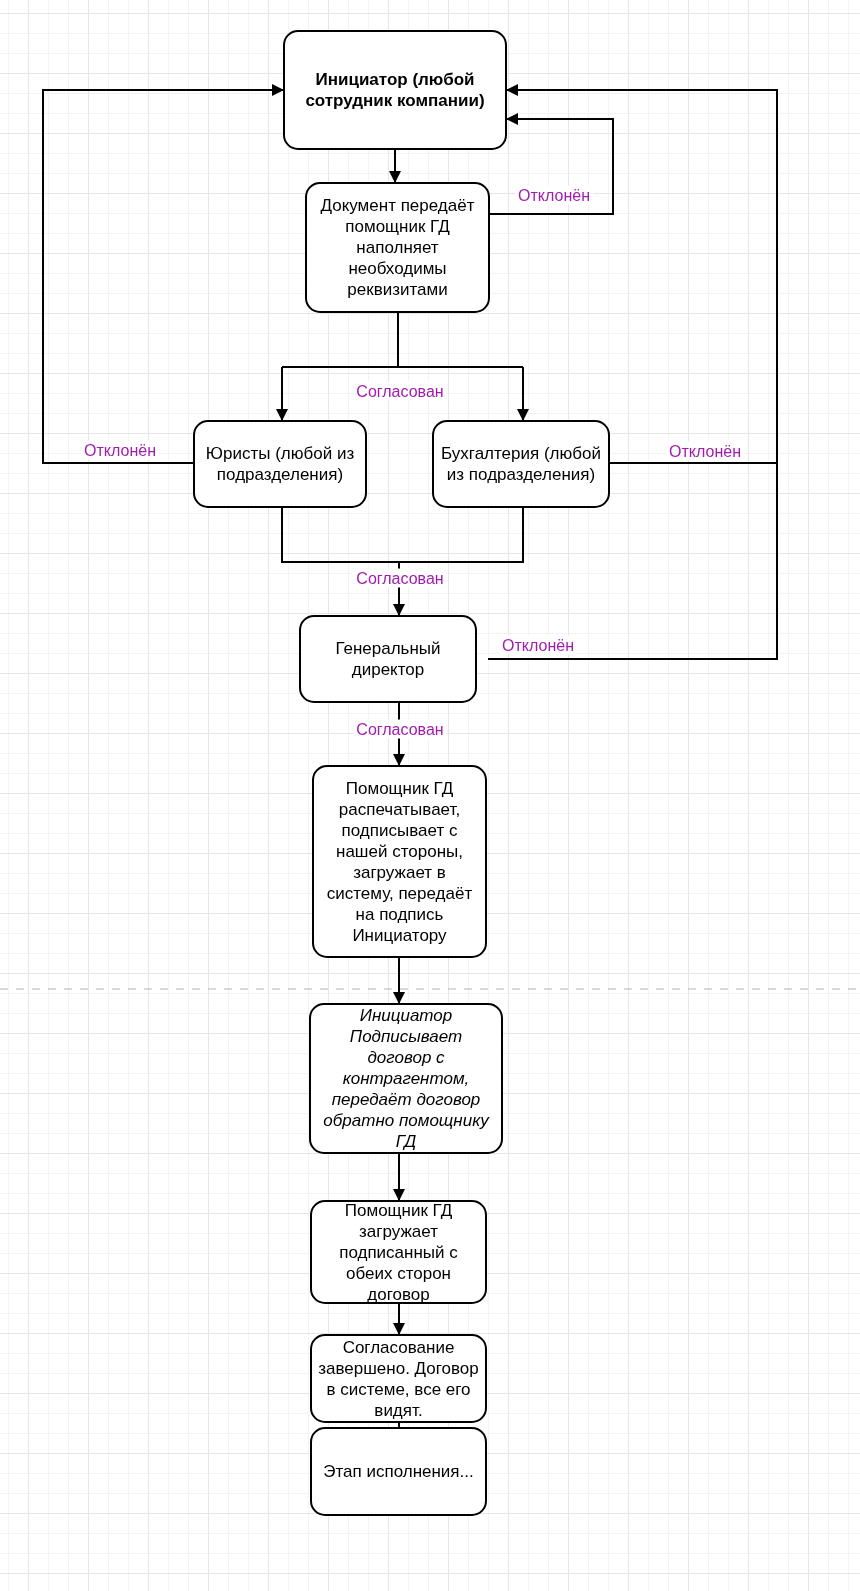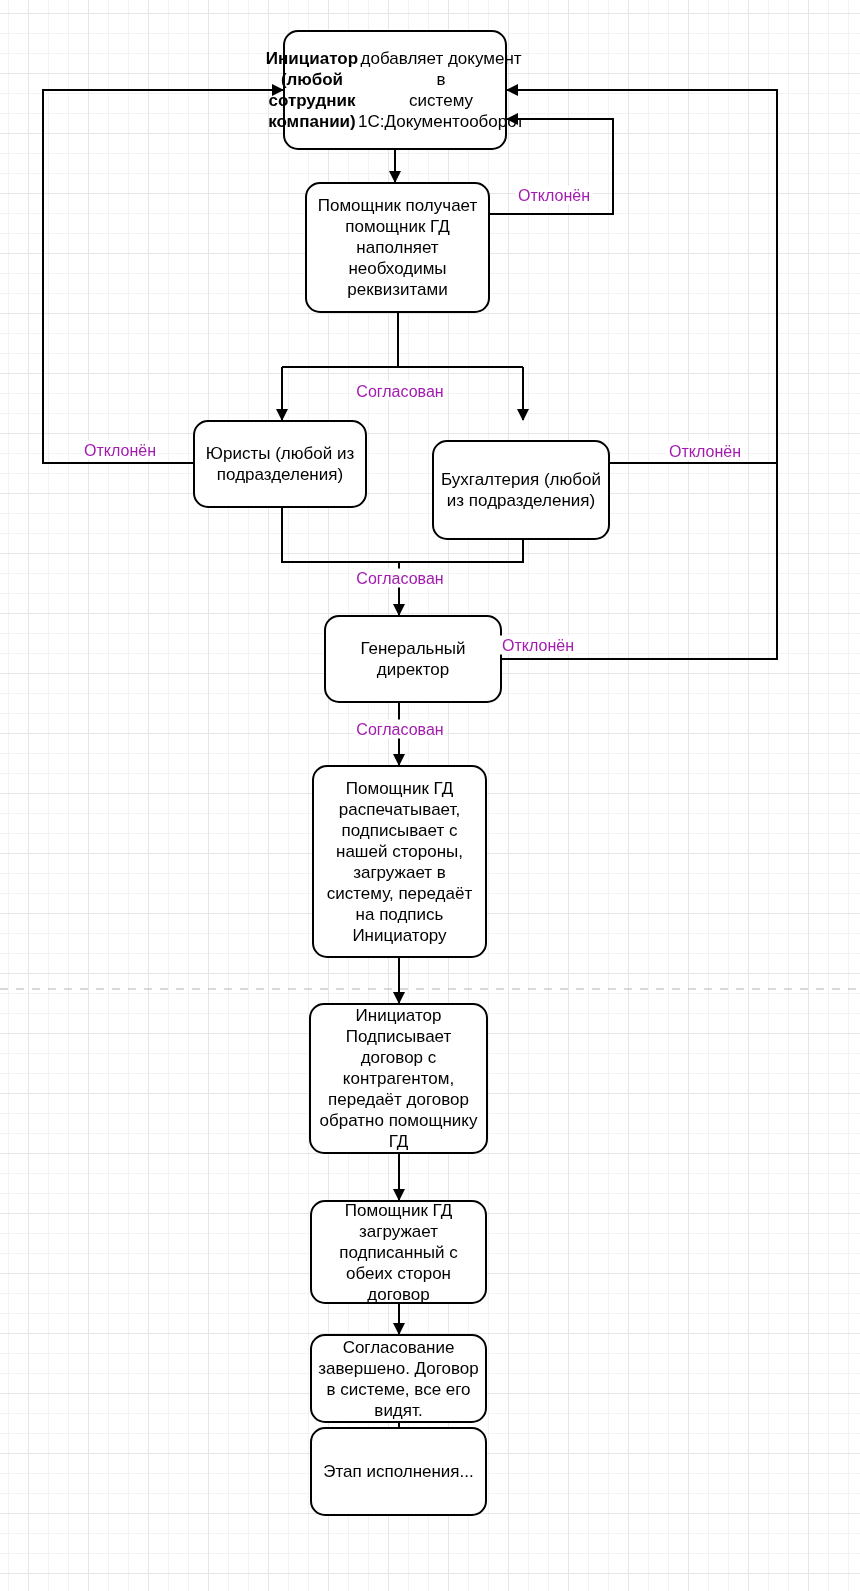--- a/index.html
+++ b/index.html
@@ -92,60 +92,57 @@
 
     <path d="M488,659 H777 V463"></path>
   </g>
 
   <path d="M0,989 H860" stroke="#b3b3b3" stroke-width="1" stroke-dasharray="8 8" fill="none"></path>
 </svg>
 
 <div class="node" style="left:283px; top:30px; width:224px; height:120px;">
   <span class="bold">Инициатор (любой
 сотрудник компании)</span>
-  <span>добавляет документ в
-систему
-1С:Документооборот</span>
 </div>
 
 <div class="node" style="left:305px; top:182px; width:185px; height:131px;">
-  <span>Помощник получает
+  <span>Документ передаёт
 помощник ГД
 наполняет
 необходимы
 реквизитами</span>
 </div>
 
 <div class="node" style="left:193px; top:420px; width:174px; height:88px;">
   <span>Юристы (любой из
 подразделения)</span>
 </div>
 
-<div class="node" style="left:432px; top:440px; width:178px; height:100px;">
+<div class="node" style="left:432px; top:420px; width:178px; height:88px;">
   <span>Бухгалтерия (любой
 из подразделения)</span>
 </div>
 
-<div class="node" style="left:324px; top:615px; width:178px; height:88px;">
+<div class="node" style="left:299px; top:615px; width:178px; height:88px;">
   <span>Генеральный
 директор</span>
 </div>
 
 <div class="node" style="left:312px; top:765px; width:175px; height:193px;">
   <span>Помощник ГД
 распечатывает,
 подписывает с
 нашей стороны,
 загружает в
 систему, передаёт
 на подпись
 Инициатору</span>
 </div>
 
-<div class="node" style="left:309px; top:1003px; width:179px; height:151px;">
+<div class="node" style="left:309px; top:1003px; width:194px; height:151px;font-style:italic;">
   <span>Инициатор
 Подписывает
 договор с
 контрагентом,
 передаёт договор
 обратно помощнику
 ГД</span>
 </div>
 
 <div class="node" style="left:310px; top:1200px; width:177px; height:104px;">

